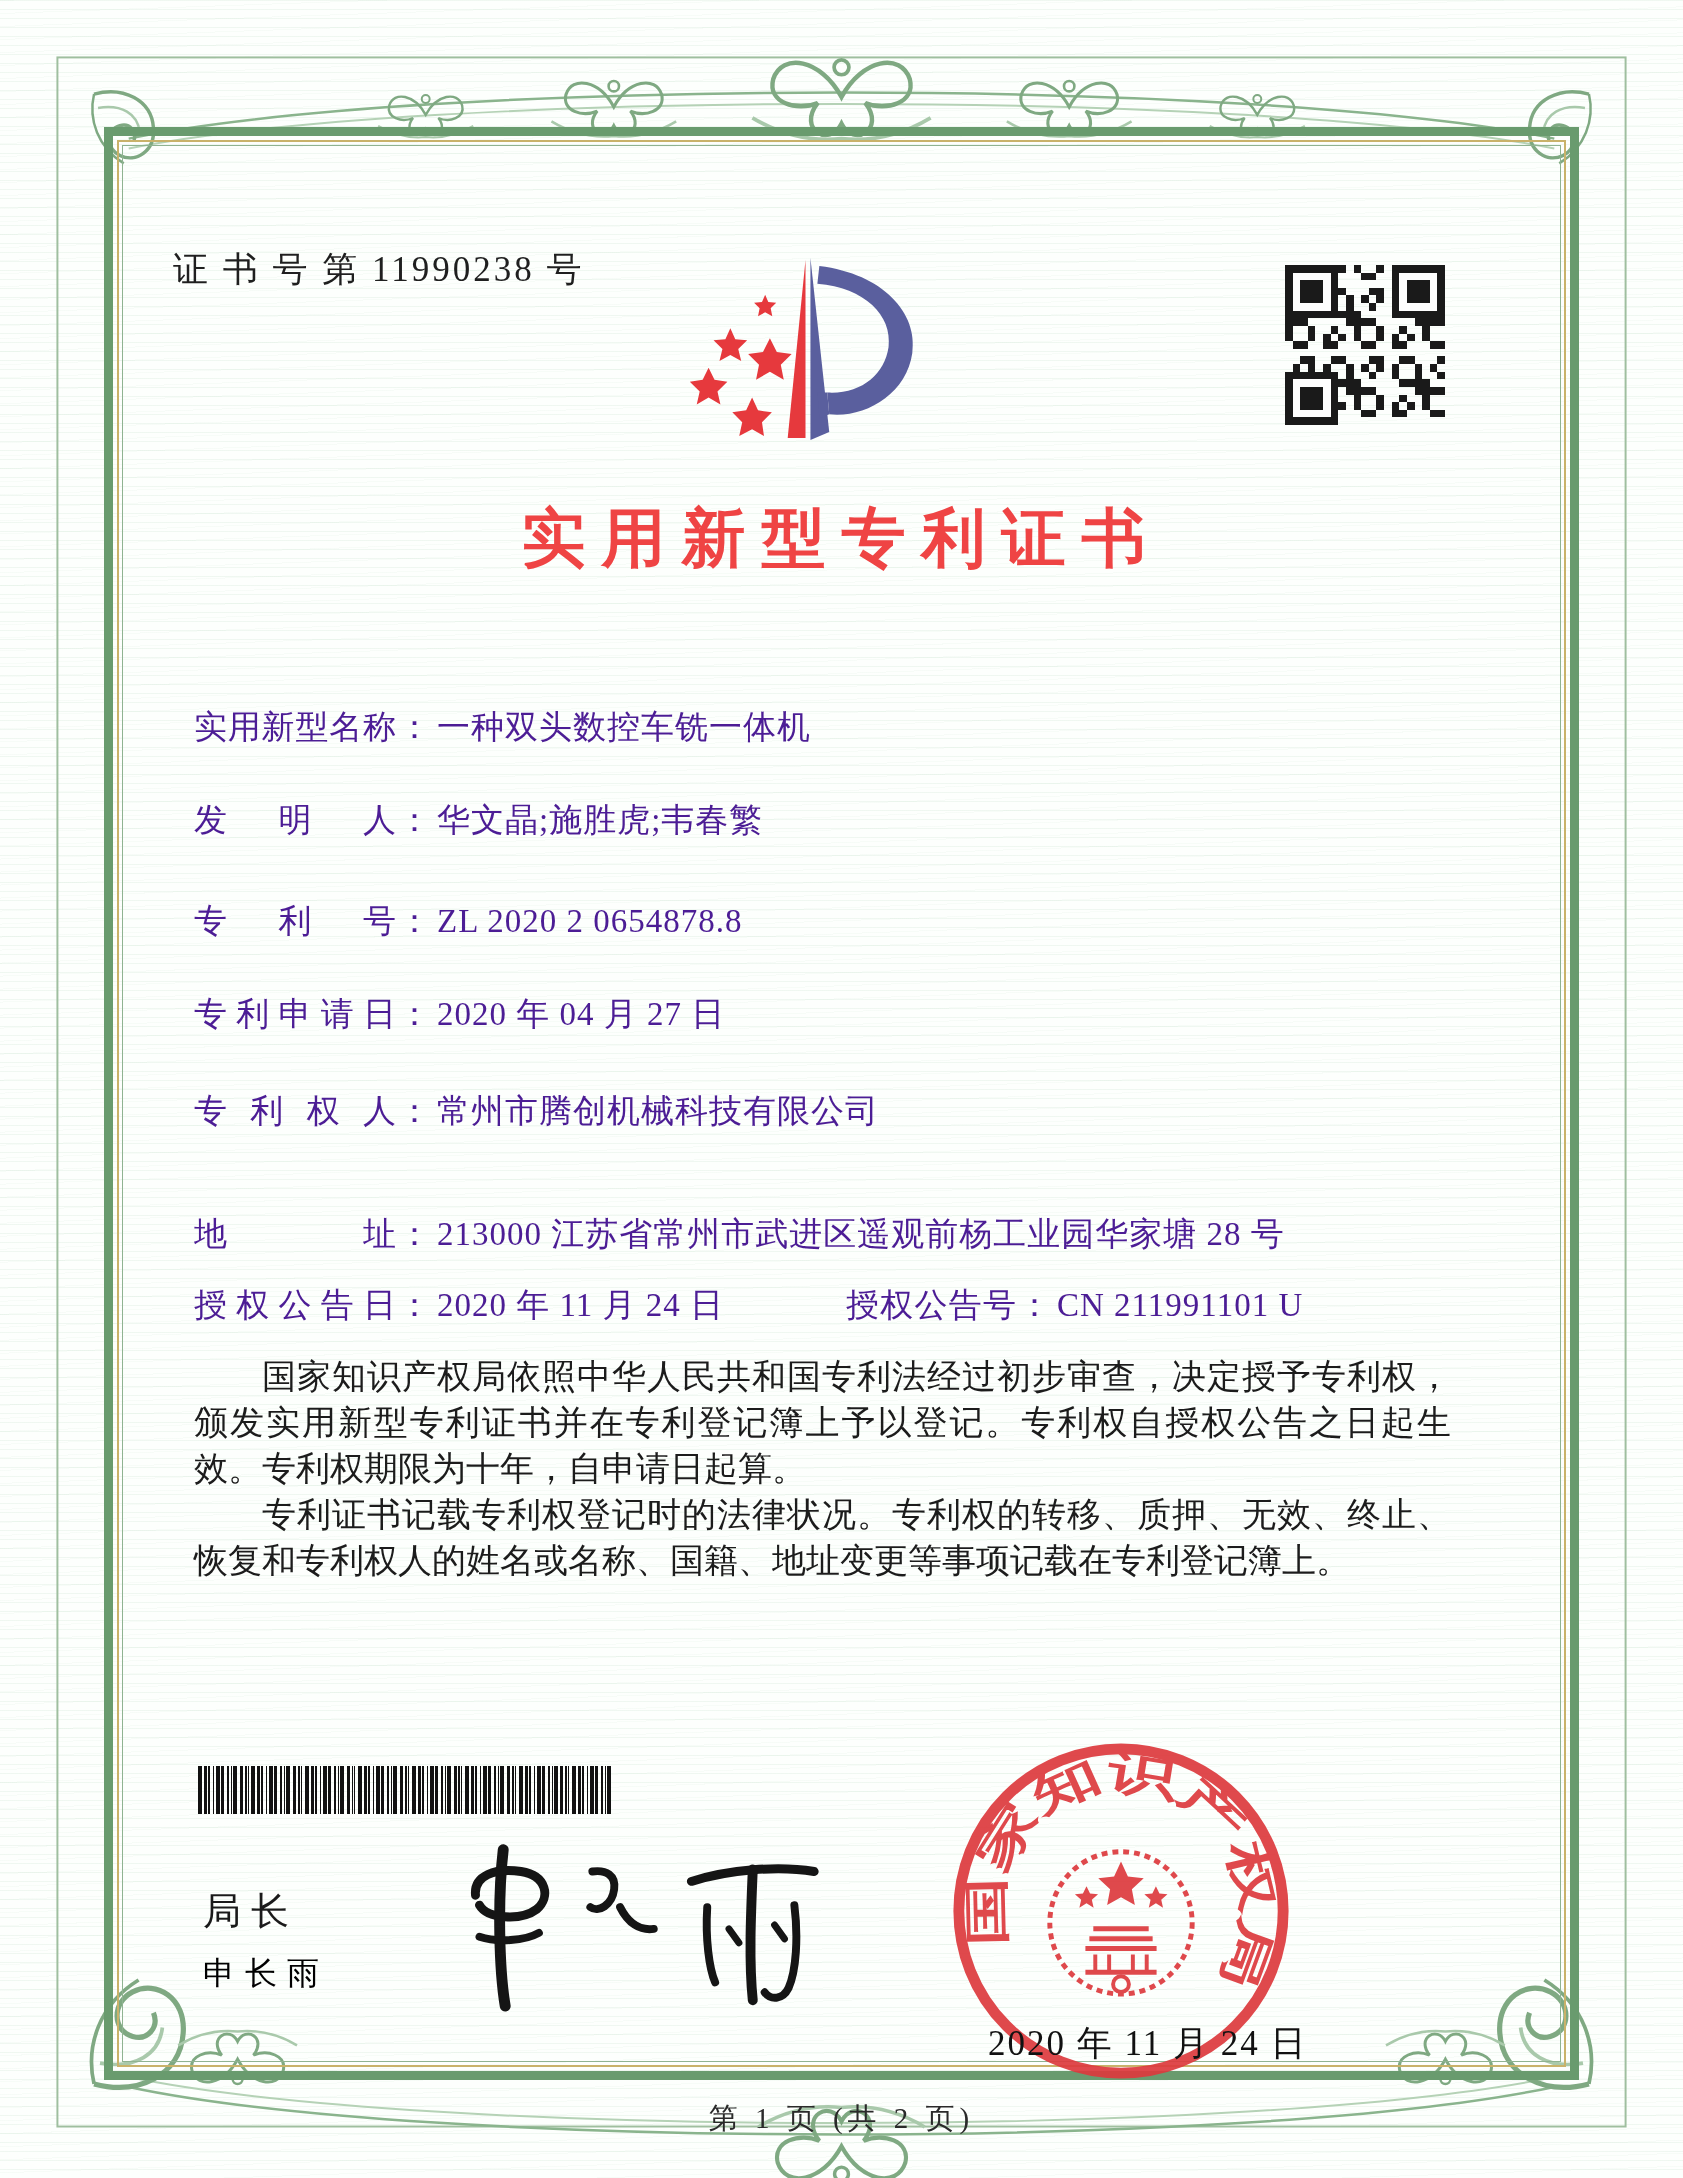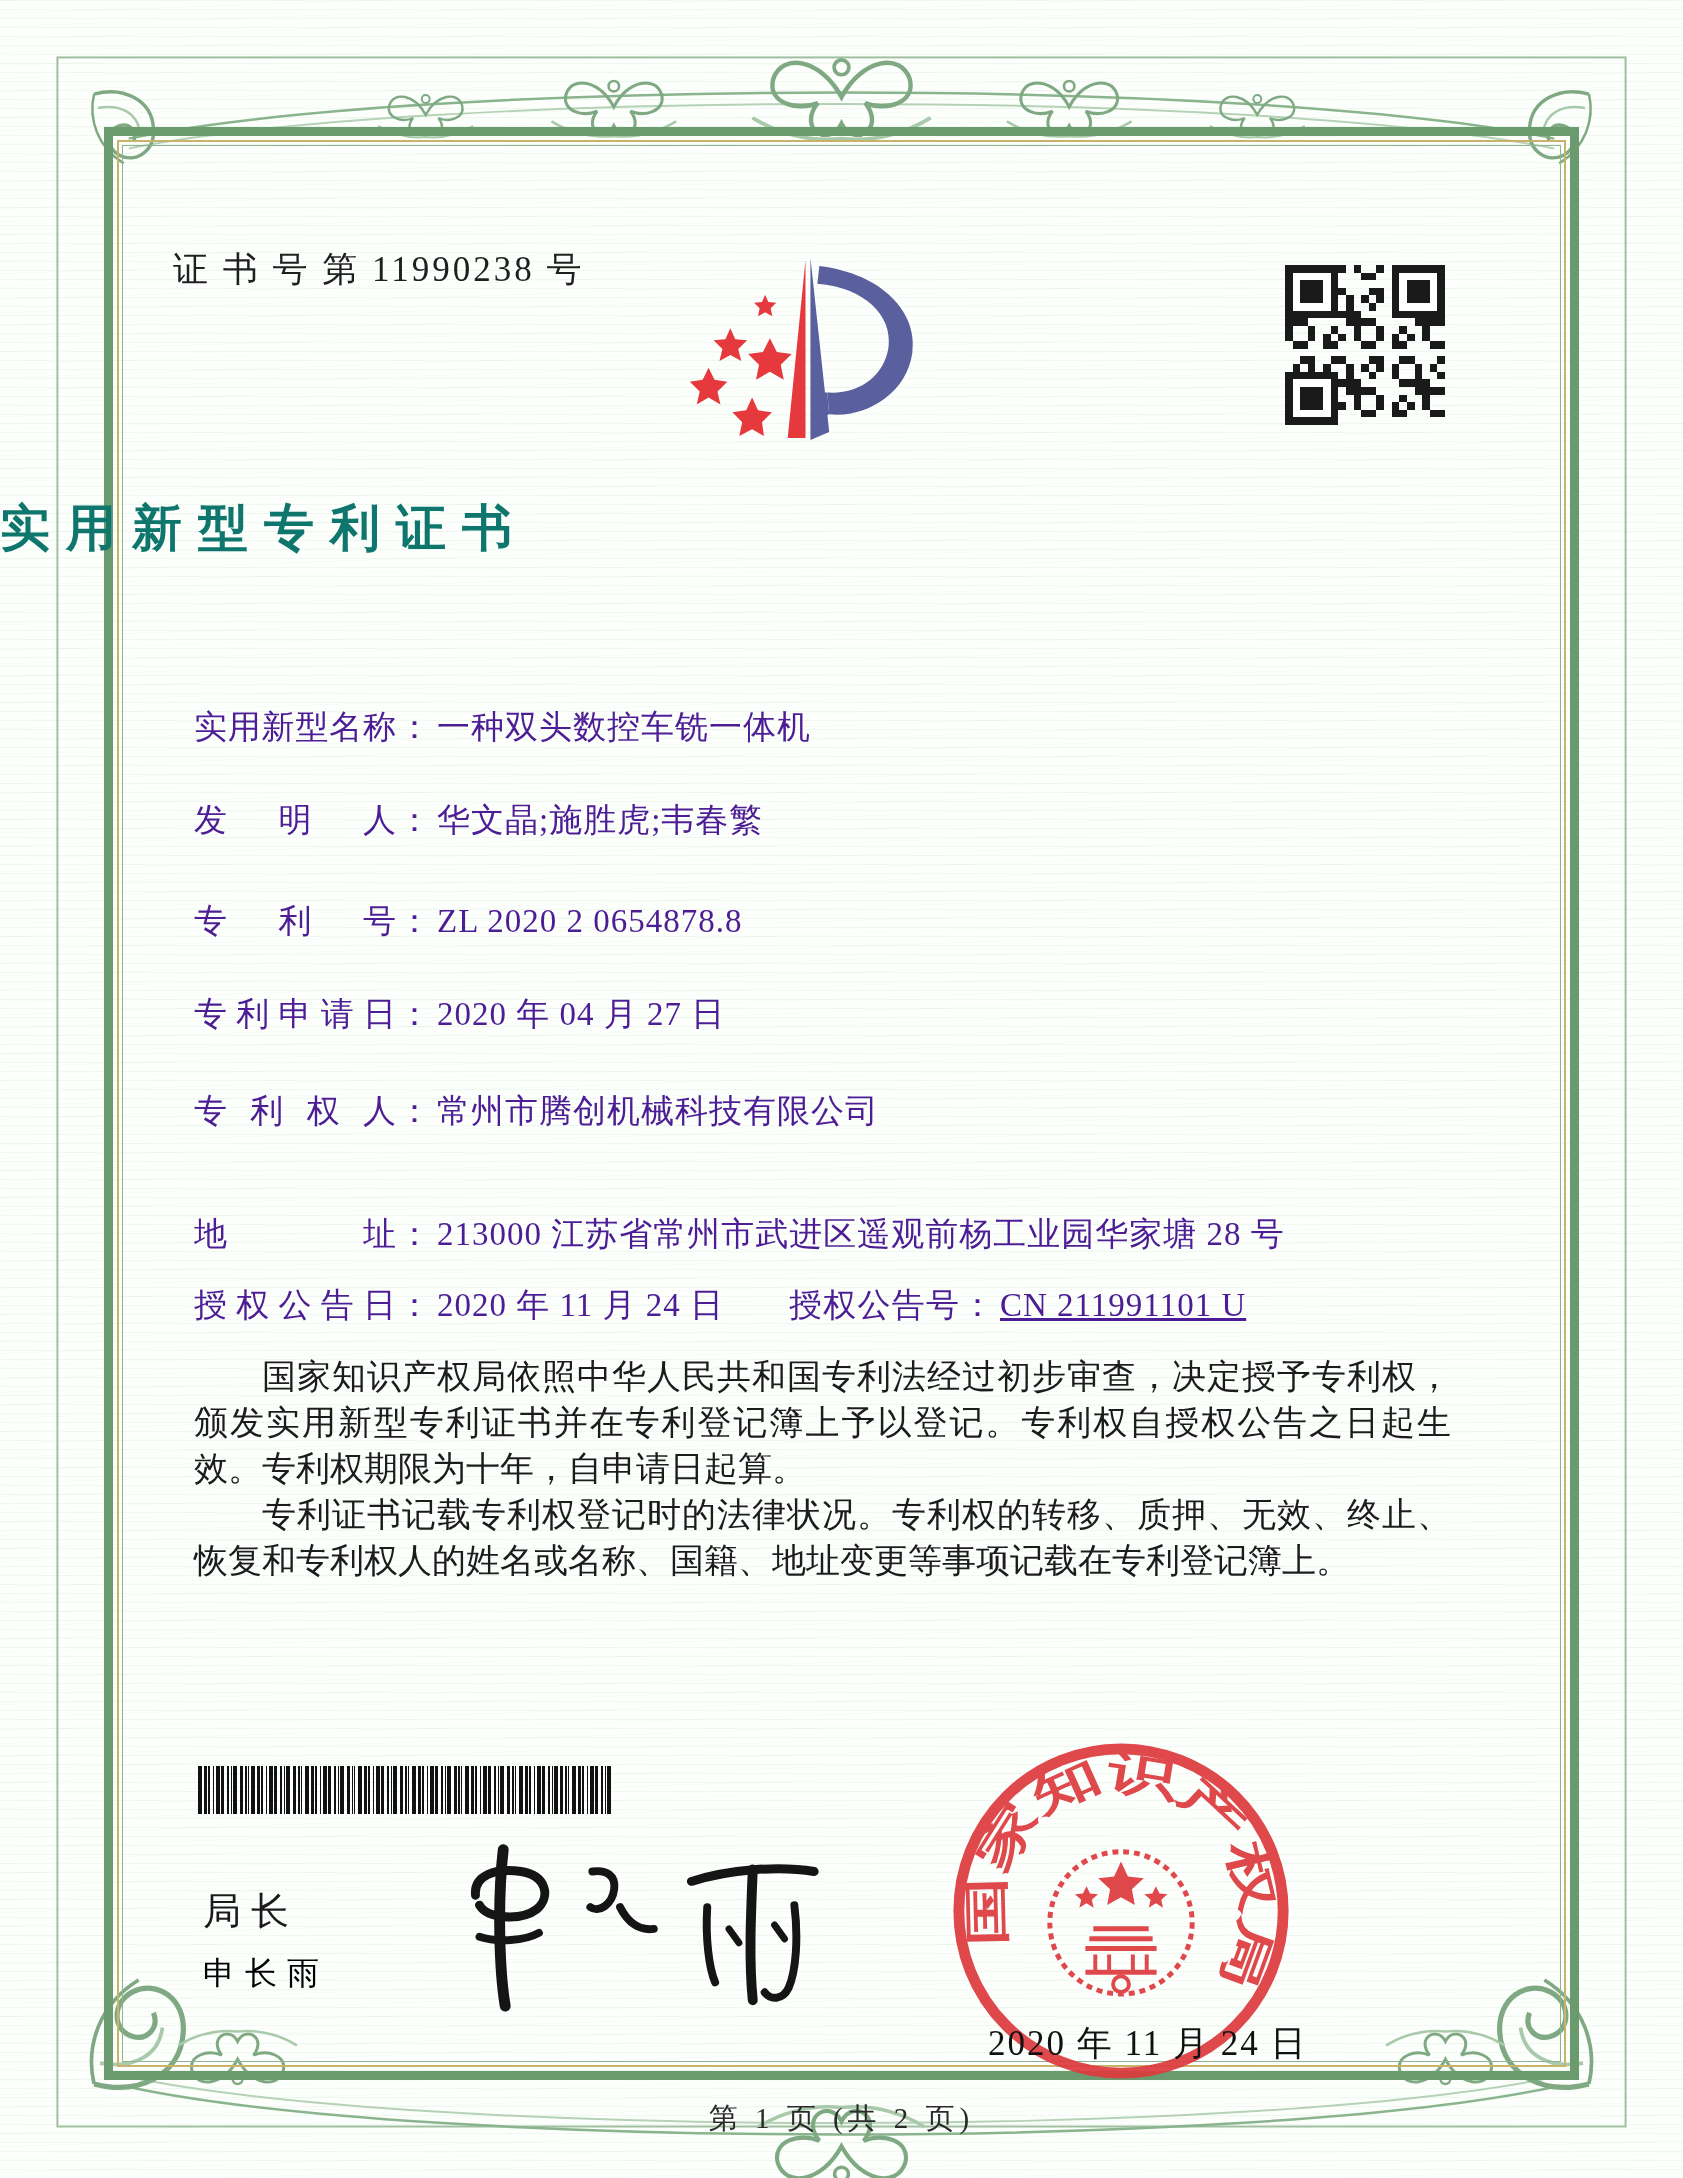--- a/index.html
+++ b/index.html
@@ -23,34 +23,34 @@
     border:9px solid #699b6e;
   }
   .frame-gold{position:absolute;inset:4px;border:2px solid #c9b26a;}
   .frame-hairline{position:absolute;inset:3px;border:1px solid #8fb391;}
 
   .abs{position:absolute;}
   .cert-no{left:173px;top:246px;font-size:35px;letter-spacing:3px;color:#1f1f1f;}
   .logo-box{left:671px;top:244px;width:269px;height:216px;}
   .qr-box{left:1285px;top:265px;width:160px;height:160px;}
   .title{
-    left:0;right:0;top:495px;
-    font-size:50px;font-weight:bold;letter-spacing:16px;color:#0f766e;
+    left:0;right:0;top:495px;text-align:center;
+    font-size:64px;font-weight:bold;letter-spacing:16px;color:#ef4444;
   }
   .field-row{left:194px;font-size:33px;color:#4c1d95;white-space:nowrap;}
   .field-label{
     display:inline-block;width:202px;
     text-align:justify;text-align-last:justify;
     vertical-align:bottom;
   }
   .field-colon{display:inline-block;margin:0 6px 0 2px;}
   .field-value{letter-spacing:1px;}
   .row-1{top:705px;} .row-2{top:798px;} .row-3{top:899px;}
   .row-4{top:992px;} .row-5{top:1089px;} .row-6{top:1186px;margin-top:26px;} .row-7{top:1283px;}
-  .grant-no-pair{position:absolute;left:595px;top:0;text-decoration:underline;}
+  .grant-no-pair{position:absolute;left:652px;top:0;}
   .grant-no-pair .field-label{width:170px;}
   .body-text{
     left:194px;top:1354px;width:1257px;
     font-size:34px;line-height:46px;text-align:justify;color:#1c1c1c;
   }
   .body-text p{margin:0;text-indent:2em;}
   .barcode-box{left:198px;top:1766px;width:414px;height:48px;}
   .signer-title{left:203px;top:1886px;font-size:38px;letter-spacing:10px;color:#1a1a1a;}
   .signer-name{left:203px;top:1952px;font-size:32px;letter-spacing:10px;color:#000000;}
   .signature-box{left:426px;top:1812px;width:406px;height:218px;}

